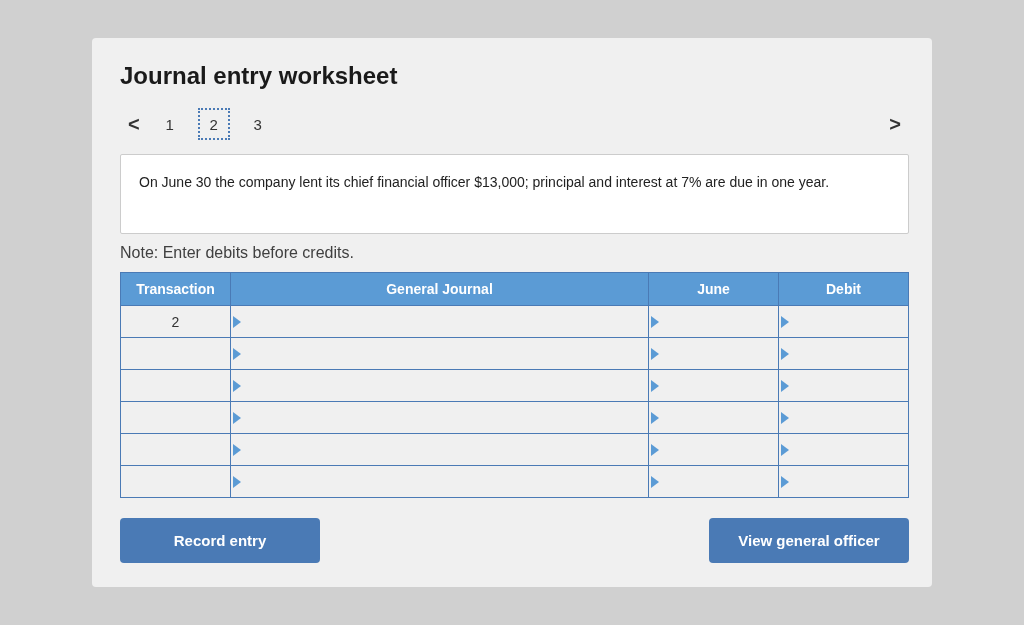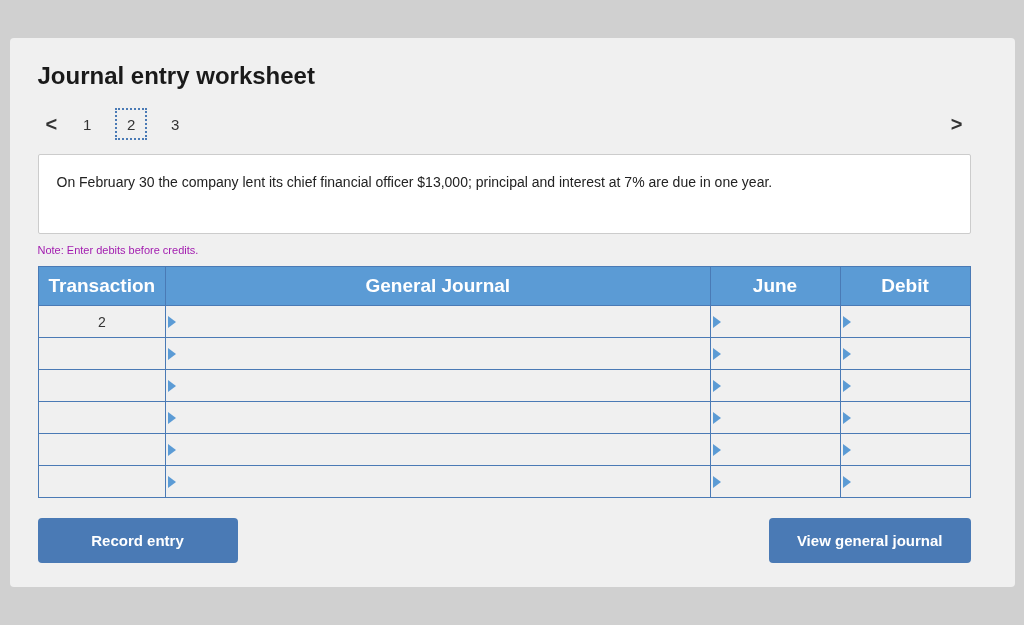--- a/index.html
+++ b/index.html
@@ -7,22 +7,22 @@
       background: #d0d0d0;
       font-family: Arial, sans-serif;
       display: flex;
       justify-content: center;
       align-items: center;
       min-height: 625px;
       width: 1024px;
     }
     .main-container {
       background: #f0f0f0;
-      width: 1005px;
-      padding: 24px 44px 24px 28px;
+      width: 840px;
+      padding: 24px 23px 24px 28px;
       border-radius: 4px;
     }
     .page-title {
       font-size: 24px;
       font-weight: bold;
       color: #1a1a1a;
       margin-bottom: 18px;
     }
     .pagination {
       display: flex;
@@ -61,35 +61,35 @@
       border: 1px solid #ccc;
       border-radius: 2px;
       padding: 16px 18px;
       margin-bottom: 10px;
       font-size: 14px;
       color: #222;
       line-height: 1.6;
       min-height: 80px;
     }
     .note-text {
-      font-size: 11px;
-      color: #a21caf;
+      font-size: 16px;
+      color: #404040;
       margin-bottom: 10px;
     }
     .journal-table {
       width: 100%;
       border-collapse: collapse;
       border: 1px solid #4a7ab5;
       margin-bottom: 20px;
     }
     .journal-table thead tr th {
       background: #5b9bd5;
       color: #fff;
       font-weight: bold;
-      font-size: 19px;
+      font-size: 14px;
       padding: 8px 10px;
       border: 1px solid #4a7ab5;
       text-align: center;
     }
     .journal-table thead tr th:first-child {
       text-align: center;
       width: 110px;
     }
     .journal-table thead tr th:nth-child(3),
     .journal-table thead tr th:nth-child(4) {
@@ -156,21 +156,21 @@
 
   <div class="pagination">
     <span class="arrow">&lt;</span>
     <div class="page-num">1</div>
     <div class="page-num active">2</div>
     <div class="page-num">3</div>
     <span class="arrow arrow-right">&gt;</span>
   </div>
 
   <div class="description-box">
-    <span>On February 30 the company lent its chief financial officer $13,000; principal and interest at 7% are due in one year.</span>
+    <span>On June 30 the company lent its chief financial officer $13,000; principal and interest at 7% are due in one year.</span>
   </div>
 
   <div class="note-text">Note: Enter debits before credits.</div>
 
   <table class="journal-table">
     <thead>
       <tr>
         <th>Transaction</th>
         <th>General Journal</th>
         <th>June</th>
@@ -212,15 +212,15 @@
           <td></td>
           <td><span class="triangle"></span><input class="cell-input" type="text" style=""></td>
           <td><span class="triangle"></span><input class="cell-input" type="text" style=""></td>
           <td><span class="triangle"></span><input class="cell-input" type="text" style=""></td>
         </tr>
       </tbody>
   </table>
 
   <div class="buttons-row">
     <button class="btn btn-record">Record entry</button>
-    <button class="btn btn-view">View general journal</button>
+    <button class="btn btn-view">View general officer</button>
   </div>
 </div>
 
 </body></html>

